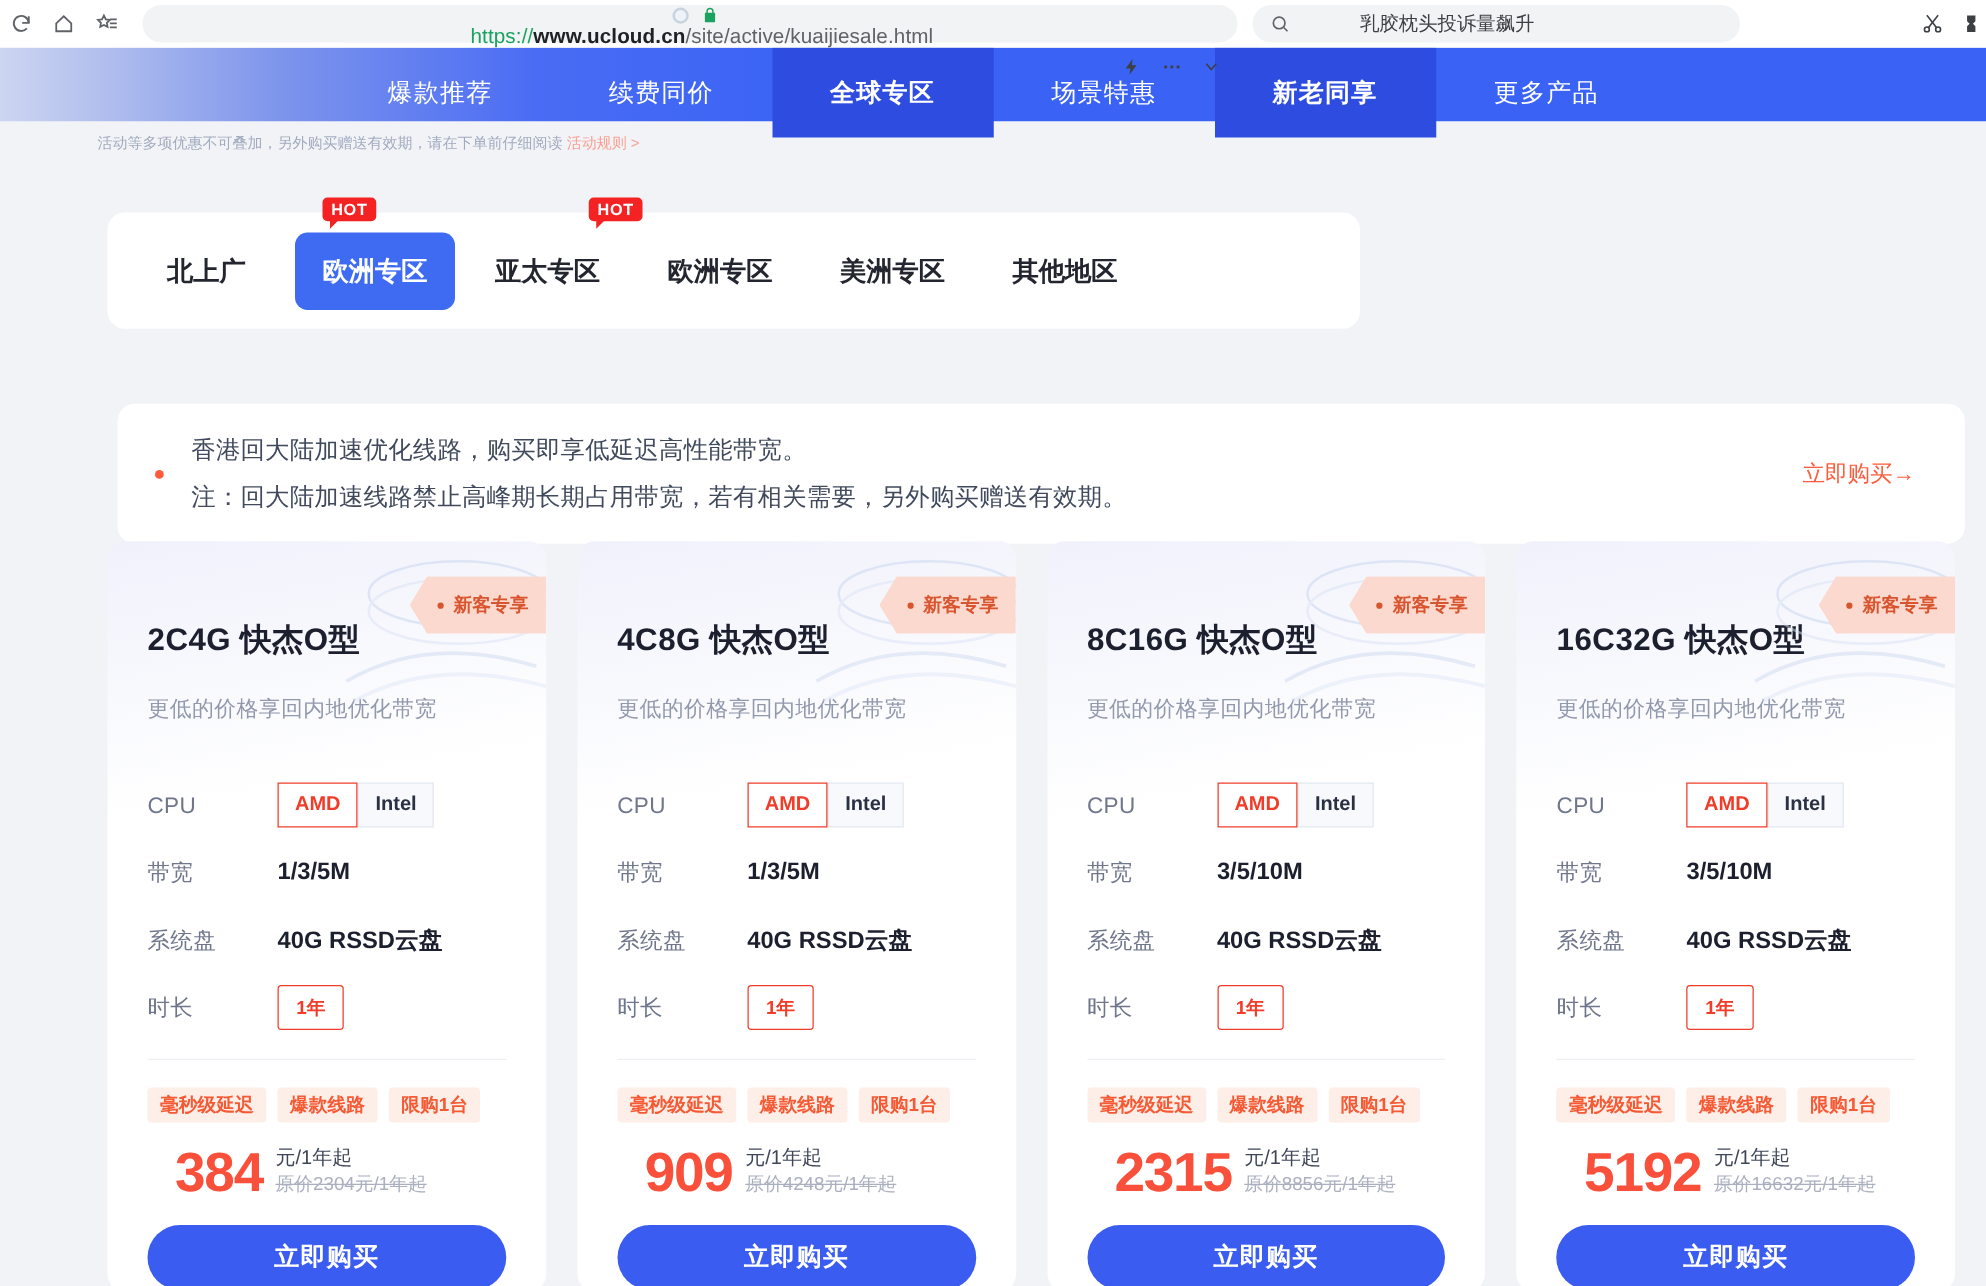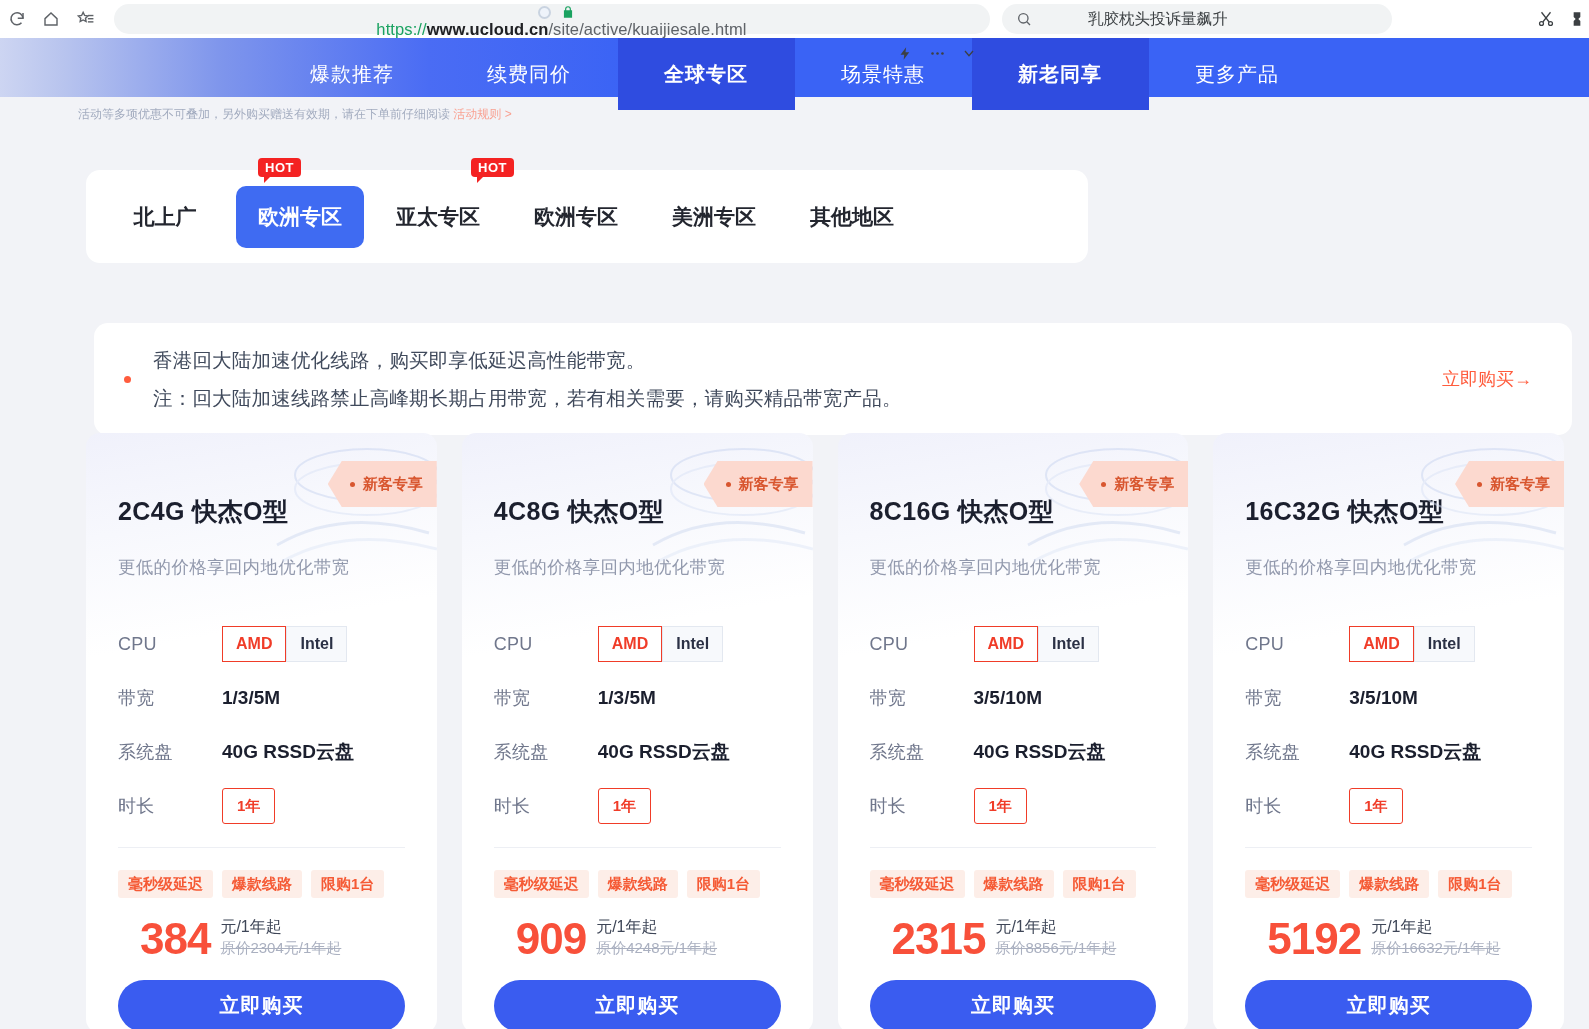--- a/index.html
+++ b/index.html
@@ -397,21 +397,21 @@
       </div>
       <div class="region-tab">
         <span>其他地区</span>
       </div>
     </div>
 
   <div class="notice">
     <span class="notice-dot"></span>
     <div class="notice-lines">
       <div>香港回大陆加速优化线路，购买即享低延迟高性能带宽。</div>
-      <div>注：回大陆加速线路禁止高峰期长期占用带宽，若有相关需要，请购买精品带宽产品。</div>
+      <div>注：回大陆加速线路禁止高峰期长期占用带宽，若有相关需要，另外购买赠送有效期。</div>
     </div>
     <div class="notice-cta">立即购买→</div>
   </div>
 
   <div class="cards" id="cards">
       <div class="card">
     <svg class="card-deco" viewBox="0 0 230 150">
       <ellipse cx="120" cy="38" rx="72" ry="26" fill="none" stroke="#c8d4ef" stroke-width="2"></ellipse>
       <ellipse cx="120" cy="52" rx="72" ry="26" fill="none" stroke="#d9e2f5" stroke-width="2"></ellipse>
       <path d="M30 108 Q95 70 182 96" fill="none" stroke="#cfdaf0" stroke-width="3"></path>

